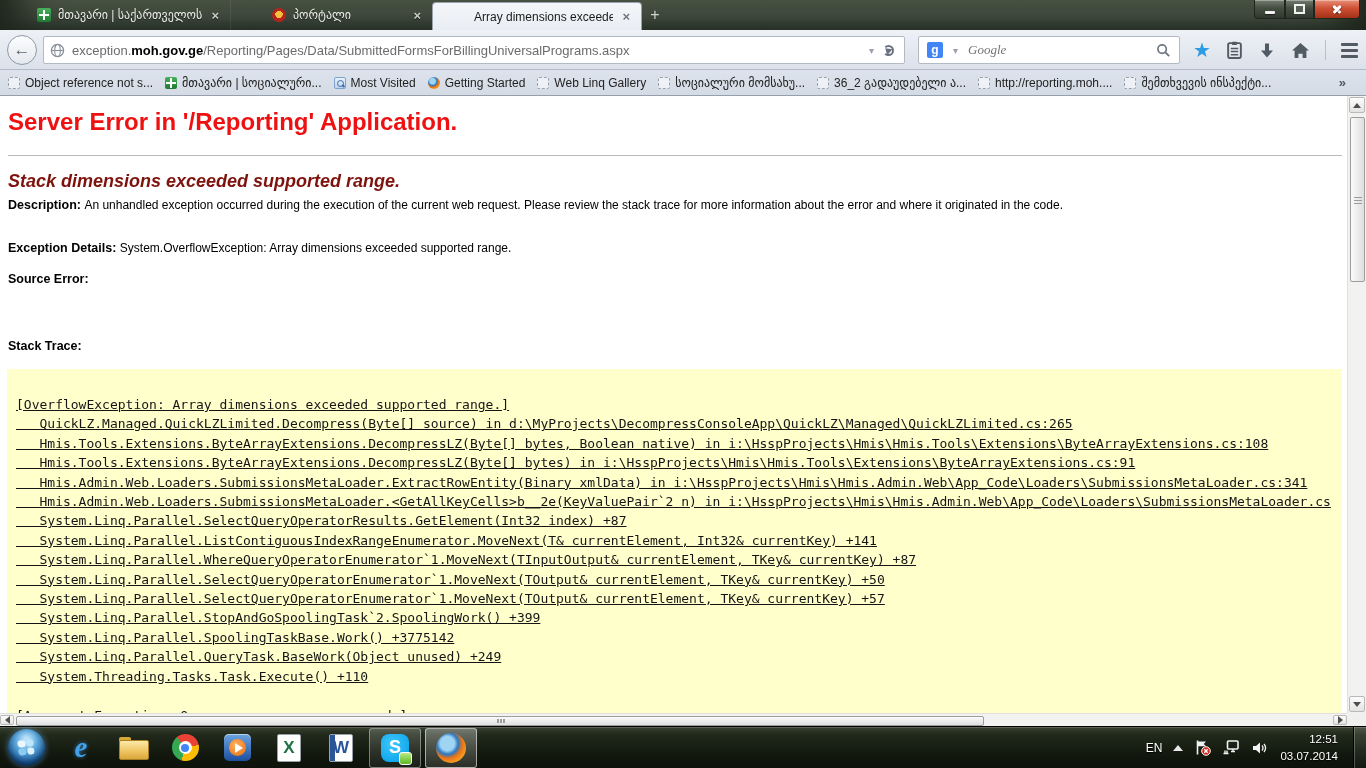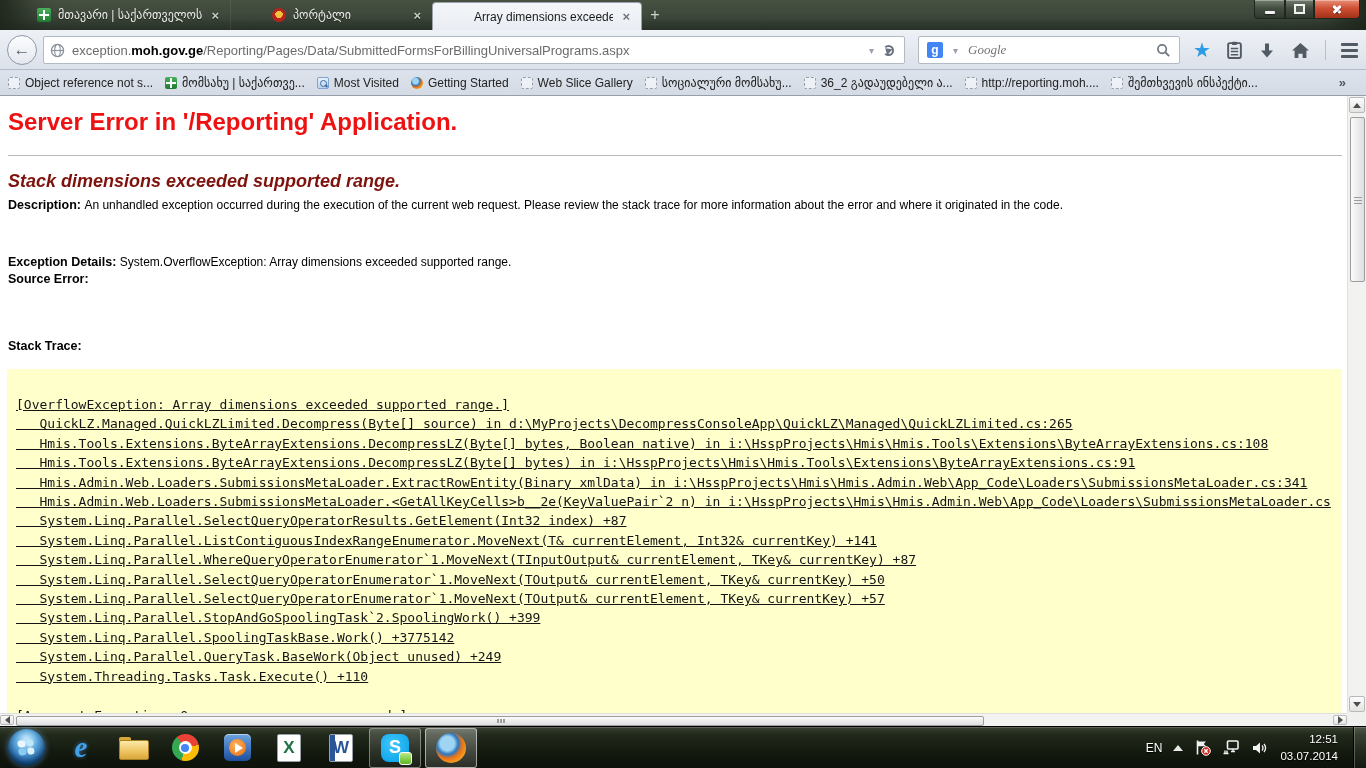--- a/index.html
+++ b/index.html
@@ -238,33 +238,33 @@
     </div>
   </div>
 
   <div class="bmbar">
     <span class="bmitem">
         <span class="bmicon placeholder"></span>
         <span>Object reference not s...</span>
       </span>
     <span class="bmitem">
         <span class="bmicon shield"></span>
-        <span>მომსახუ  | საქართვე...</span>
+        <span>მთავარი  | სოციალური...</span>
       </span>
     <span class="bmitem">
         <span class="bmicon mv"></span>
         <span>Most Visited</span>
       </span>
     <span class="bmitem">
         <span class="bmicon ffball"></span>
         <span>Getting Started</span>
       </span>
     <span class="bmitem">
         <span class="bmicon placeholder"></span>
-        <span>Web Slice Gallery</span>
+        <span>Web Linq Gallery</span>
       </span>
     <span class="bmitem">
         <span class="bmicon placeholder"></span>
         <span>სოციალური მომსახუ...</span>
       </span>
     <span class="bmitem">
         <span class="bmicon placeholder"></span>
         <span>36_2 გადაუდებელი ა...</span>
       </span>
     <span class="bmitem">
@@ -276,21 +276,21 @@
         <span>შემთხვევის ინსპექტი...</span>
       </span>
     <span class="bm-overflow">»</span>
   </div>
 
   <div class="content">
     <div class="err-title">Server Error in '/Reporting' Application.</div>
     <div class="err-hr"></div>
     <div class="err-sub">Stack dimensions exceeded supported range.</div>
     <div class="err-line" style="top:102px"><b>Description: </b><span>An unhandled exception occurred during the execution of the current web request. Please review the stack trace for more information about the error and where it originated in the code.</span></div>
-    <div class="err-line" style="top:159px"><b>Exception Details: </b><span>System.OverflowException: Array dimensions exceeded supported range.</span></div>
+    <div class="err-line" style="top:145px"><b>Exception Details: </b><span>System.OverflowException: Array dimensions exceeded supported range.</span></div>
     <div class="err-line" style="top:176px"><b>Source Error:</b></div>
     <div class="err-line" style="top:243px"><b>Stack Trace:</b></div>
     <div class="ybox stack">
         <pre>[OverflowException: Array dimensions exceeded supported range.]
    QuickLZ.Managed.QuickLZLimited.Decompress(Byte[] source) in d:\MyProjects\DecompressConsoleApp\QuickLZ\Managed\QuickLZLimited.cs:265
    Hmis.Tools.Extensions.ByteArrayExtensions.DecompressLZ(Byte[] bytes, Boolean native) in i:\HsspProjects\Hmis\Hmis.Tools\Extensions\ByteArrayExtensions.cs:108
    Hmis.Tools.Extensions.ByteArrayExtensions.DecompressLZ(Byte[] bytes) in i:\HsspProjects\Hmis\Hmis.Tools\Extensions\ByteArrayExtensions.cs:91
    Hmis.Admin.Web.Loaders.SubmissionsMetaLoader.ExtractRowEntity(Binary xmlData) in i:\HsspProjects\Hmis\Hmis.Admin.Web\App_Code\Loaders\SubmissionsMetaLoader.cs:341
    Hmis.Admin.Web.Loaders.SubmissionsMetaLoader.&lt;GetAllKeyCells&gt;b__2e(KeyValuePair`2 n) in i:\HsspProjects\Hmis\Hmis.Admin.Web\App_Code\Loaders\SubmissionsMetaLoader.cs
    System.Linq.Parallel.SelectQueryOperatorResults.GetElement(Int32 index) +87

